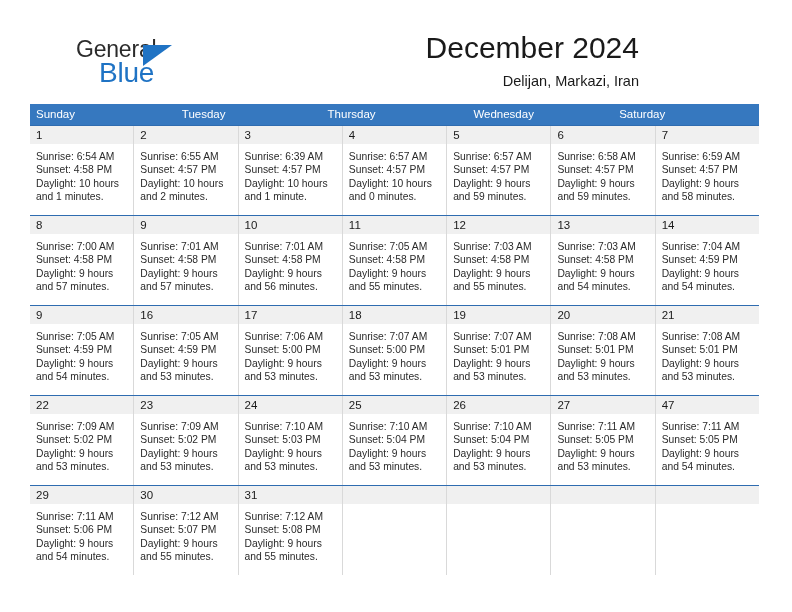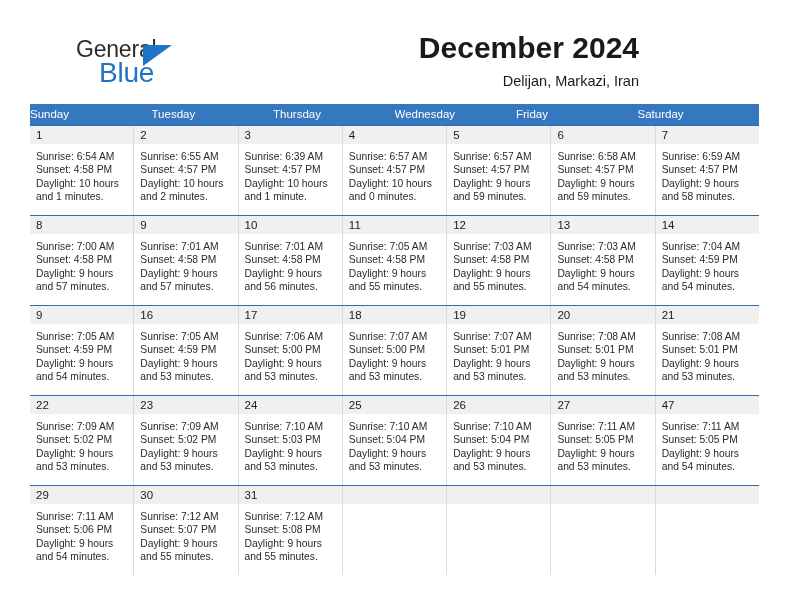--- a/index.html
+++ b/index.html
@@ -68,21 +68,21 @@
   }
 
   .title-block {
     position: absolute;
     right: 36px;
     top: 30px;
     text-align: right;
   }
   .cal-title {
     font-size: 30px;
-    font-weight: bold;
+    font-weight: normal;
     color: #1a1a1a;
     line-height: 36px;
     white-space: nowrap;
   }
   .cal-subtitle {
     font-size: 14.5px;
     color: #1a1a1a;
     line-height: 22px;
     margin-top: 4px;
     white-space: nowrap;
@@ -99,20 +99,21 @@
   .weekdays {
     display: flex;
     background: #3678bf;
     height: 21px;
   }
   .weekday {
     flex: 1 1 0;
     color: #ffffff;
     font-size: 11.5px;
     line-height: 21px;
+    padding-left: 6px;
     box-sizing: border-box;
     white-space: nowrap;
     overflow: hidden;
   }
 
   .week {
     display: flex;
     height: 90px;
     border-top: 1.2px solid #2f6cb0;
     box-sizing: border-box;
@@ -175,21 +176,20 @@
 
   </div>
 
   <div class="calendar">
 
     <div class="weekdays">
       <div class="weekday">Sunday</div>
       <div class="weekday">Tuesday</div>
       <div class="weekday">Thursday</div>
       <div class="weekday">Wednesday</div>
-      <div class="weekday">Friday</div>
       <div class="weekday">Saturday</div>
     </div>
 
     <div class="week">
       <div class="day">
         <div class="daynum-band">
             <div class="daynum">1</div>
           </div>
         <div class="day-info">
           <div>Sunrise: 6:54 AM</div>

